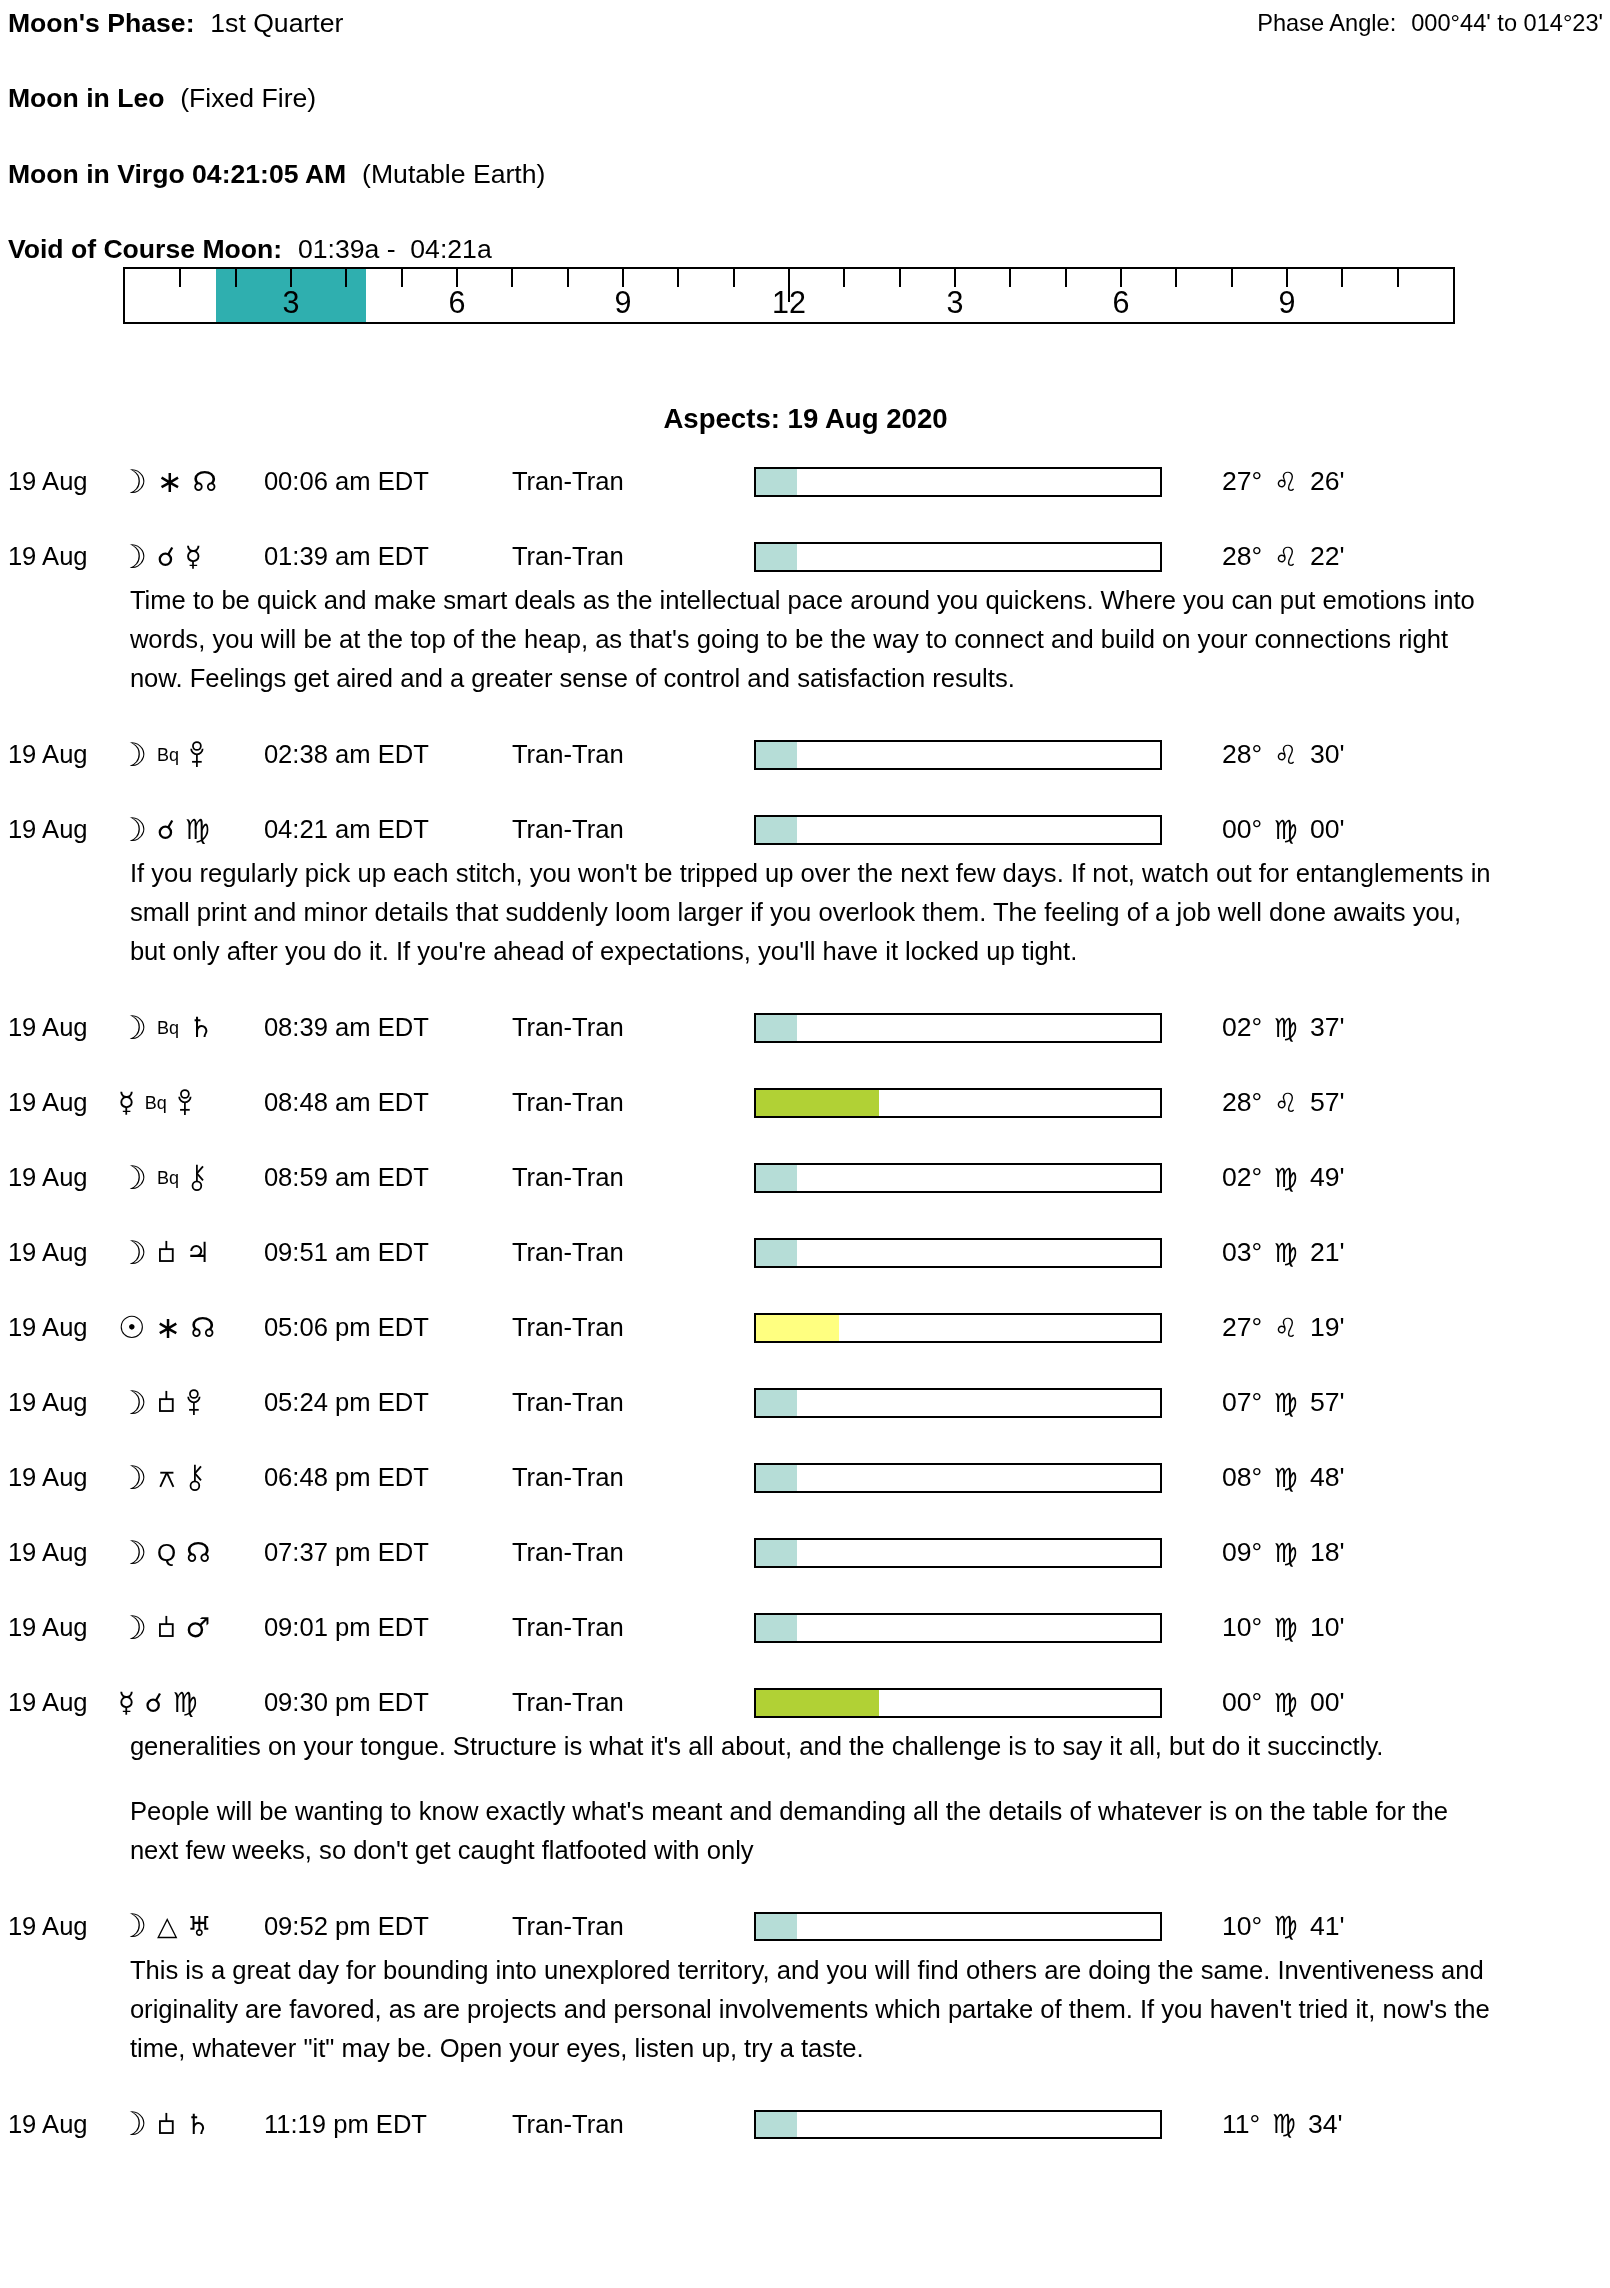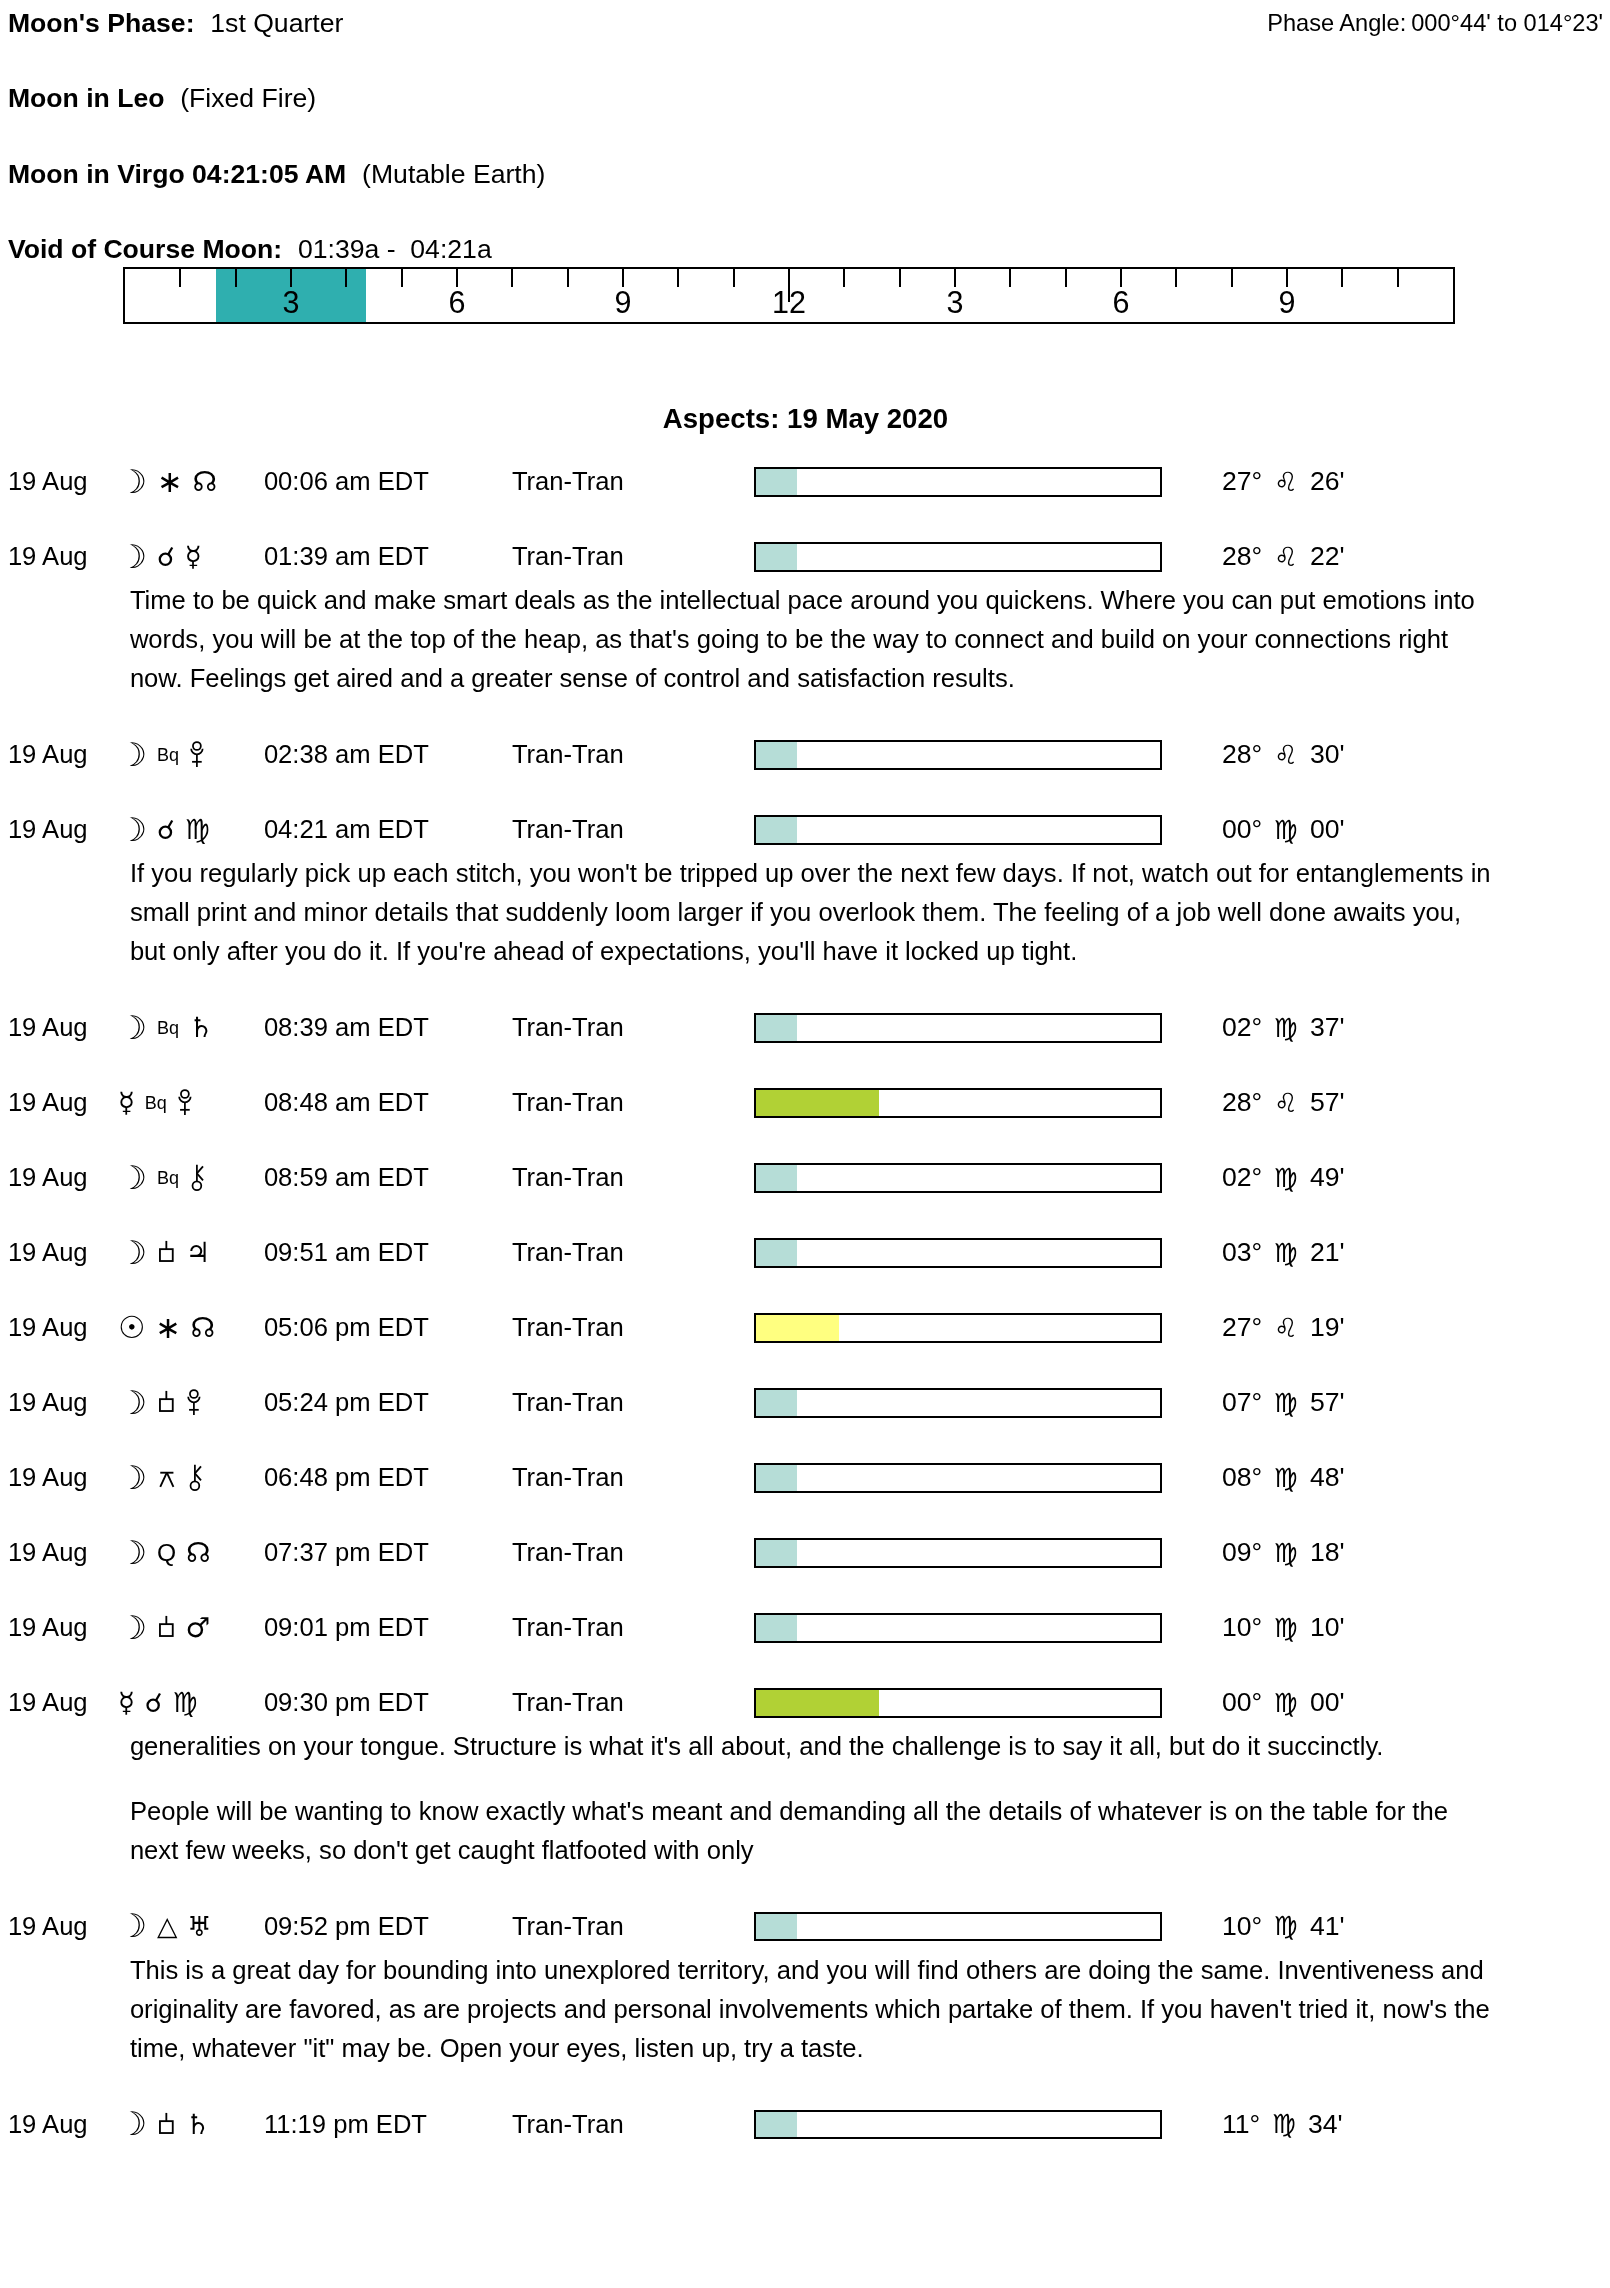--- a/index.html
+++ b/index.html
@@ -4,21 +4,21 @@
 <style>
   html,body{margin:0;padding:0;background:#fff;}
   body{width:1611px;color:#000;font-family:"Liberation Sans","DejaVu Sans",sans-serif;}
   .page{padding:7.9px 7.9px 29.6px 7.9px;}
 
   
   .hdr-top{display:flex;justify-content:space-between;align-items:flex-start;margin-bottom:44px;}
   .hline{font-size:26.6px;line-height:31.5px;margin-bottom:44px;}
   .hline .b{font-weight:700;margin-right:15.8px;}
   .phase-angle{font-size:23.6px;line-height:27.6px;padding-top:2px;}
-  .phase-angle .lab{margin-right:5px;}
+  .phase-angle .lab{margin-right:15px;}
   .voc-line{margin-bottom:1px;}
 
   
   .ruler{position:relative;margin-left:115px;width:1328px;height:53px;border:2px solid #000;background:#fff;}
   .ruler-highlight{position:absolute;top:0;bottom:0;z-index:0;}
   .tick{position:absolute;top:0;width:2px;height:17.7px;background:#000;z-index:1;transform:translateX(-50%);}
   .tick.major{height:33px;}
   .rlabel{position:absolute;top:15.8px;transform:translateX(-50%);font-size:30.5px;z-index:1;}
 
   
@@ -106,21 +106,21 @@
       <div class="tick" style="left: 95.8333%;"></div>
       <div class="rlabel" style="left: 12.5%;">3</div>
       <div class="rlabel" style="left: 25%;">6</div>
       <div class="rlabel" style="left: 37.5%;">9</div>
       <div class="rlabel" style="left: 50%;">12</div>
       <div class="rlabel" style="left: 62.5%;">3</div>
       <div class="rlabel" style="left: 75%;">6</div>
       <div class="rlabel" style="left: 87.5%;">9</div>
     </div>
 
-  <div class="aspects-title">Aspects: 19 May 2020</div>
+  <div class="aspects-title">Aspects: 19 Aug 2020</div>
 
   <div id="aspects-list">
       <div class="aspect">
         <div class="aspect-row">
           <div class="row-left">
             <span class="cell-date">19 Aug</span>
             <span class="cell-glyphs">
               <span class="glyph g-moon">☽</span>
               <span class="glyph g-sextile">∗</span>
               <span class="glyph g-north-node">☊</span>

